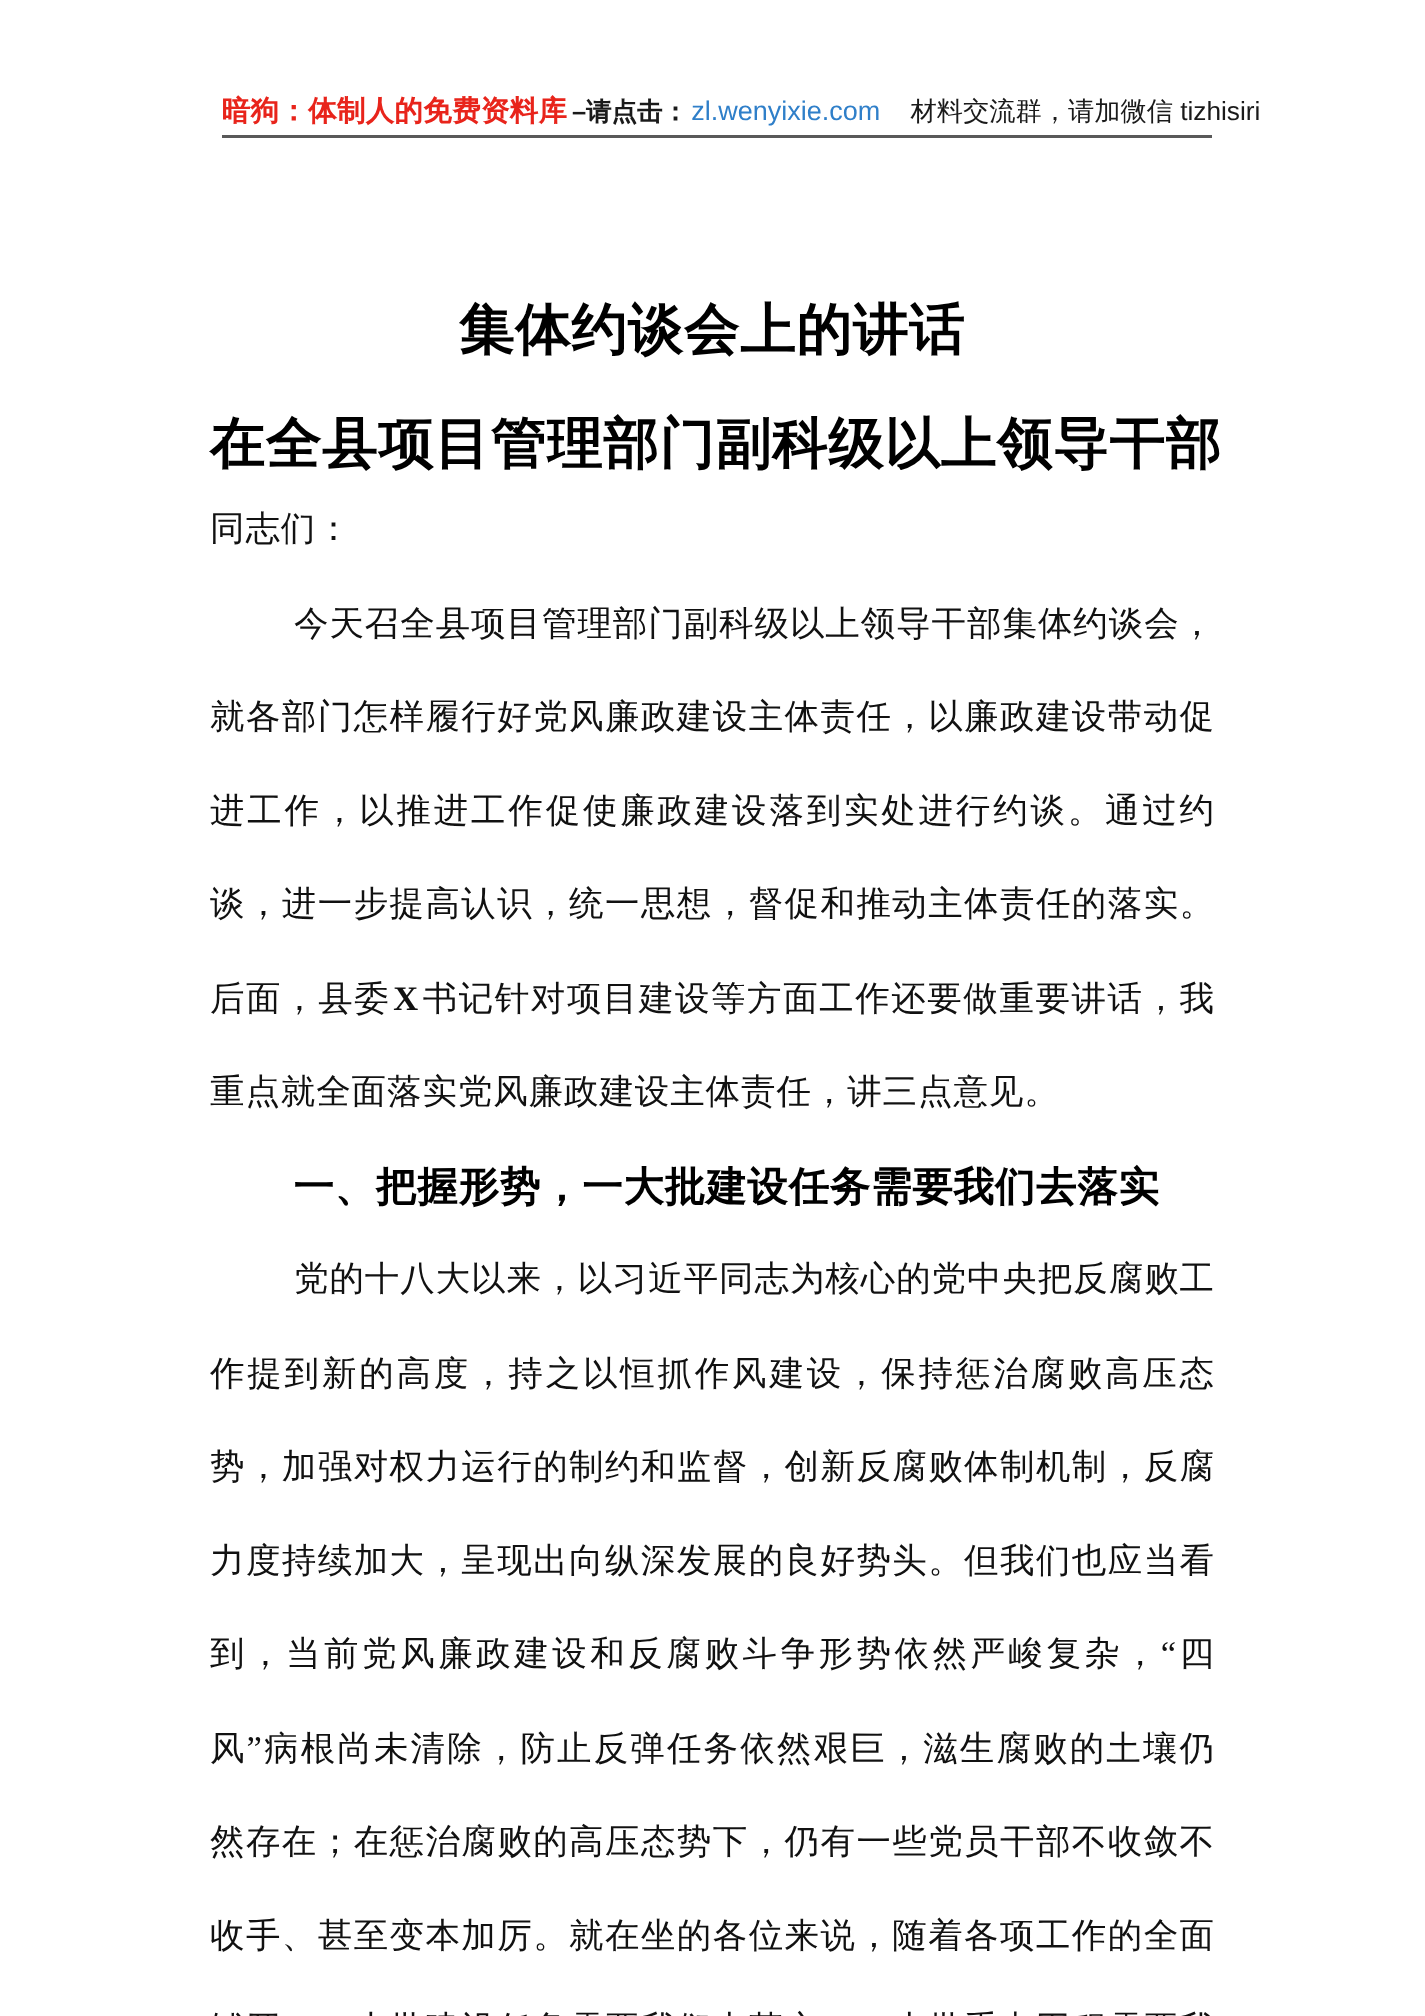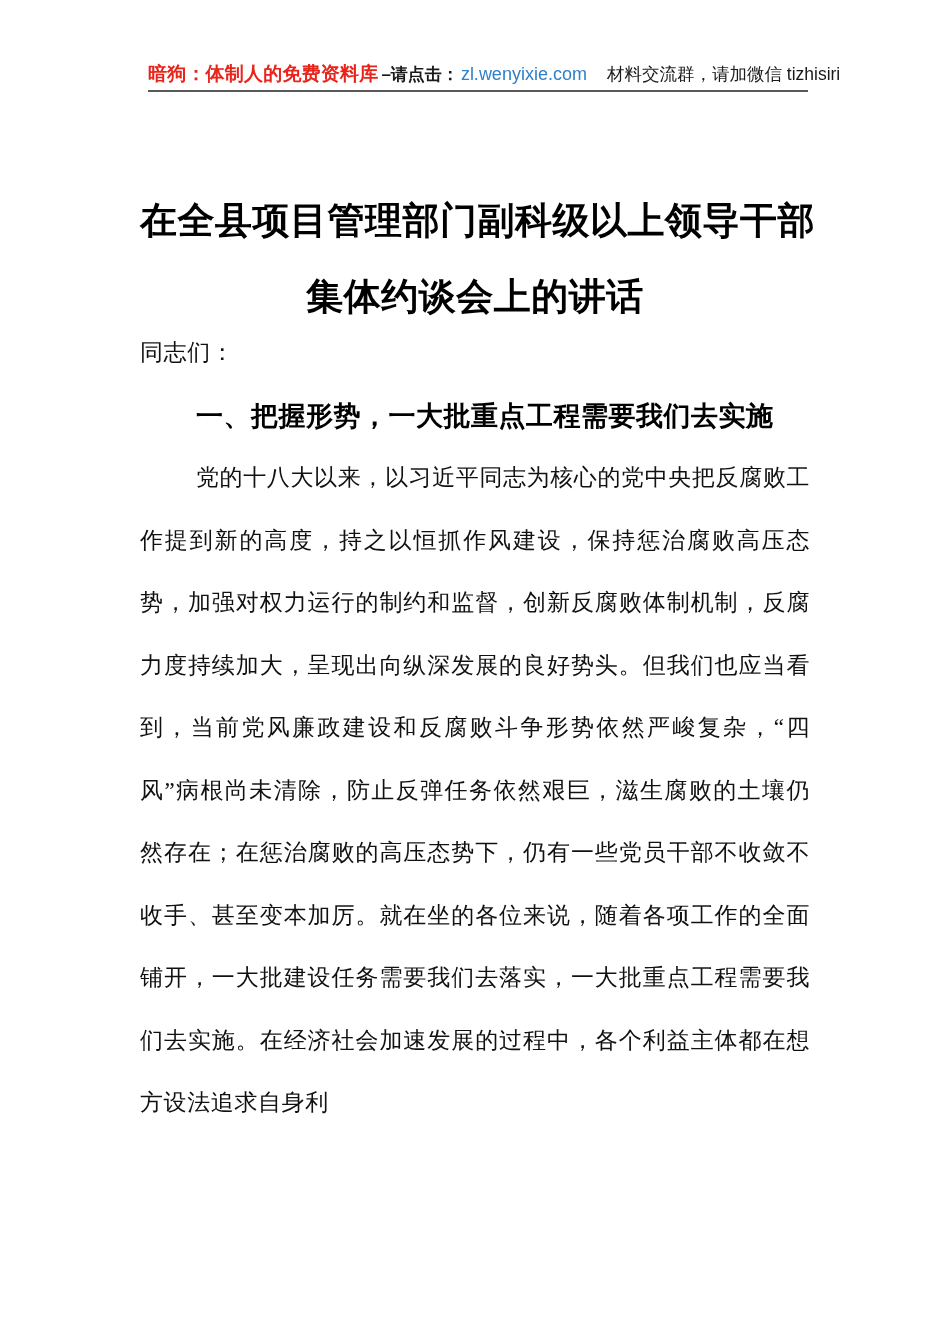--- a/index.html
+++ b/index.html
@@ -145,28 +145,29 @@
 
 <div class="page">
 
   <div class="promo-header">
     <span class="promo-line">
       <span class="promo-brand">暗狗：体制人的免费资料库</span><span class="promo-click">–请点击：</span><span class="promo-link">zl.wenyixie.com</span><span class="promo-tail">材料交流群，请加微信 tizhisiri</span>
     </span>
   </div>
 
   <h1 class="doc-title">
+    <span class="title-line">集体约谈会上的讲话</span>
     <span class="title-line">在全县项目管理部门副科级以上领导干部</span>
-    <span class="title-line">集体约谈会上的讲话</span>
   </h1>
 
   <div class="body-block">
 
     <p class="para salutation">同志们：</p>
 
+    <p class="para indent"><span>今天召全县项目管理部门副科级以上领导干部集体约谈会，就各部门怎样履行好党风廉政建设主体责任，以廉政建设带动促进工作，以推进工作促使廉政建设落到实处进行约谈。通过约谈，进一步提高认识，统一思想，督促和推动主体责任的落实。后面，县委</span><span class="latin">X</span><span>书记针对项目建设等方面工作还要做重要讲话，我重点就全面落实党风廉政建设主体责任，讲三点意见。</span></p>
 
-    <p class="heading">一、把握形势，一大批重点工程需要我们去实施</p>
+    <p class="heading">一、把握形势，一大批建设任务需要我们去落实</p>
 
     <p class="para indent">党的十八大以来，以习近平同志为核心的党中央把反腐败工作提到新的高度，持之以恒抓作风建设，保持惩治腐败高压态势，加强对权力运行的制约和监督，创新反腐败体制机制，反腐力度持续加大，呈现出向纵深发展的良好势头。但我们也应当看到，当前党风廉政建设和反腐败斗争形势依然严峻复杂，“四风”病根尚未清除，防止反弹任务依然艰巨，滋生腐败的土壤仍然存在；在惩治腐败的高压态势下，仍有一些党员干部不收敛不收手、甚至变本加厉。就在坐的各位来说，随着各项工作的全面铺开，一大批建设任务需要我们去落实，一大批重点工程需要我们去实施。在经济社会加速发展的过程中，各个利益主体都在想方设法追求自身利</p>
 
   </div>
 
 </div>
 
 </body></html>

